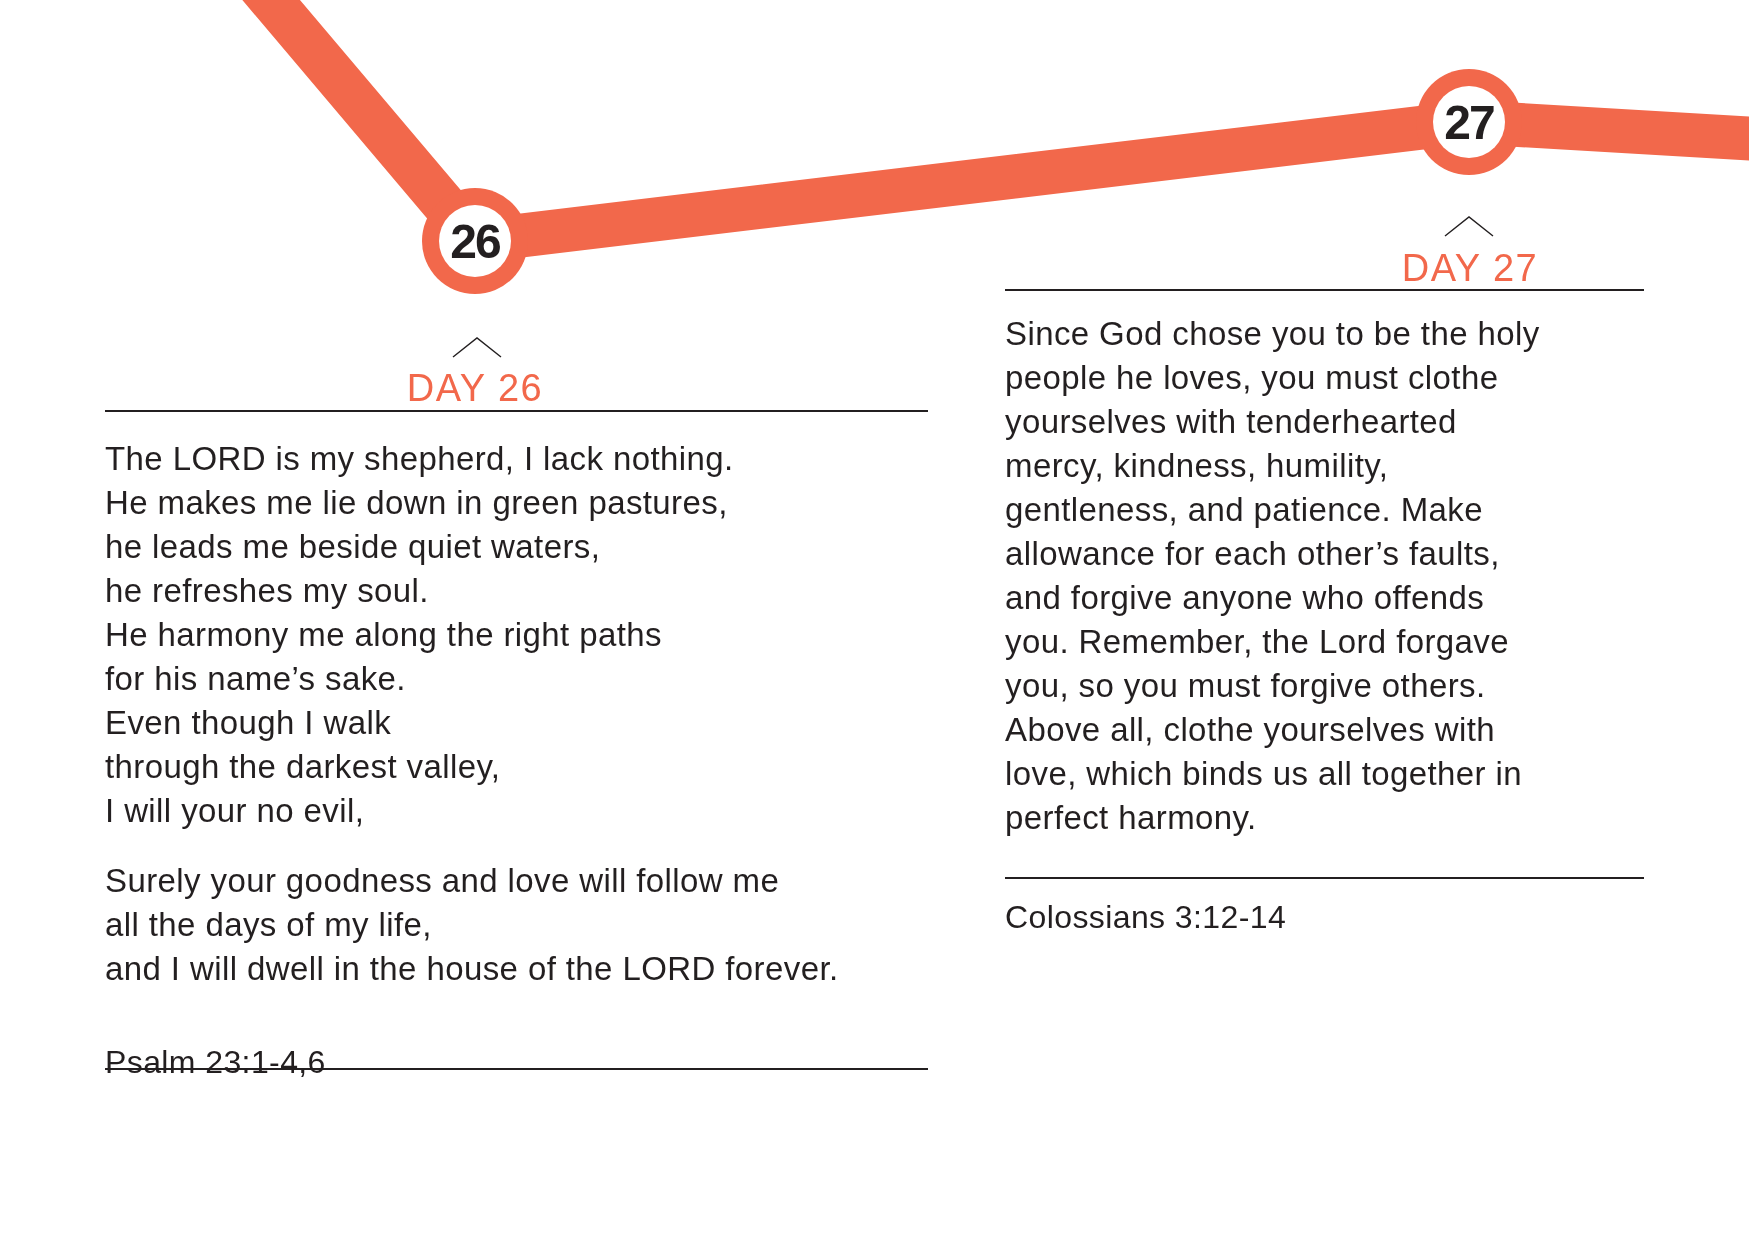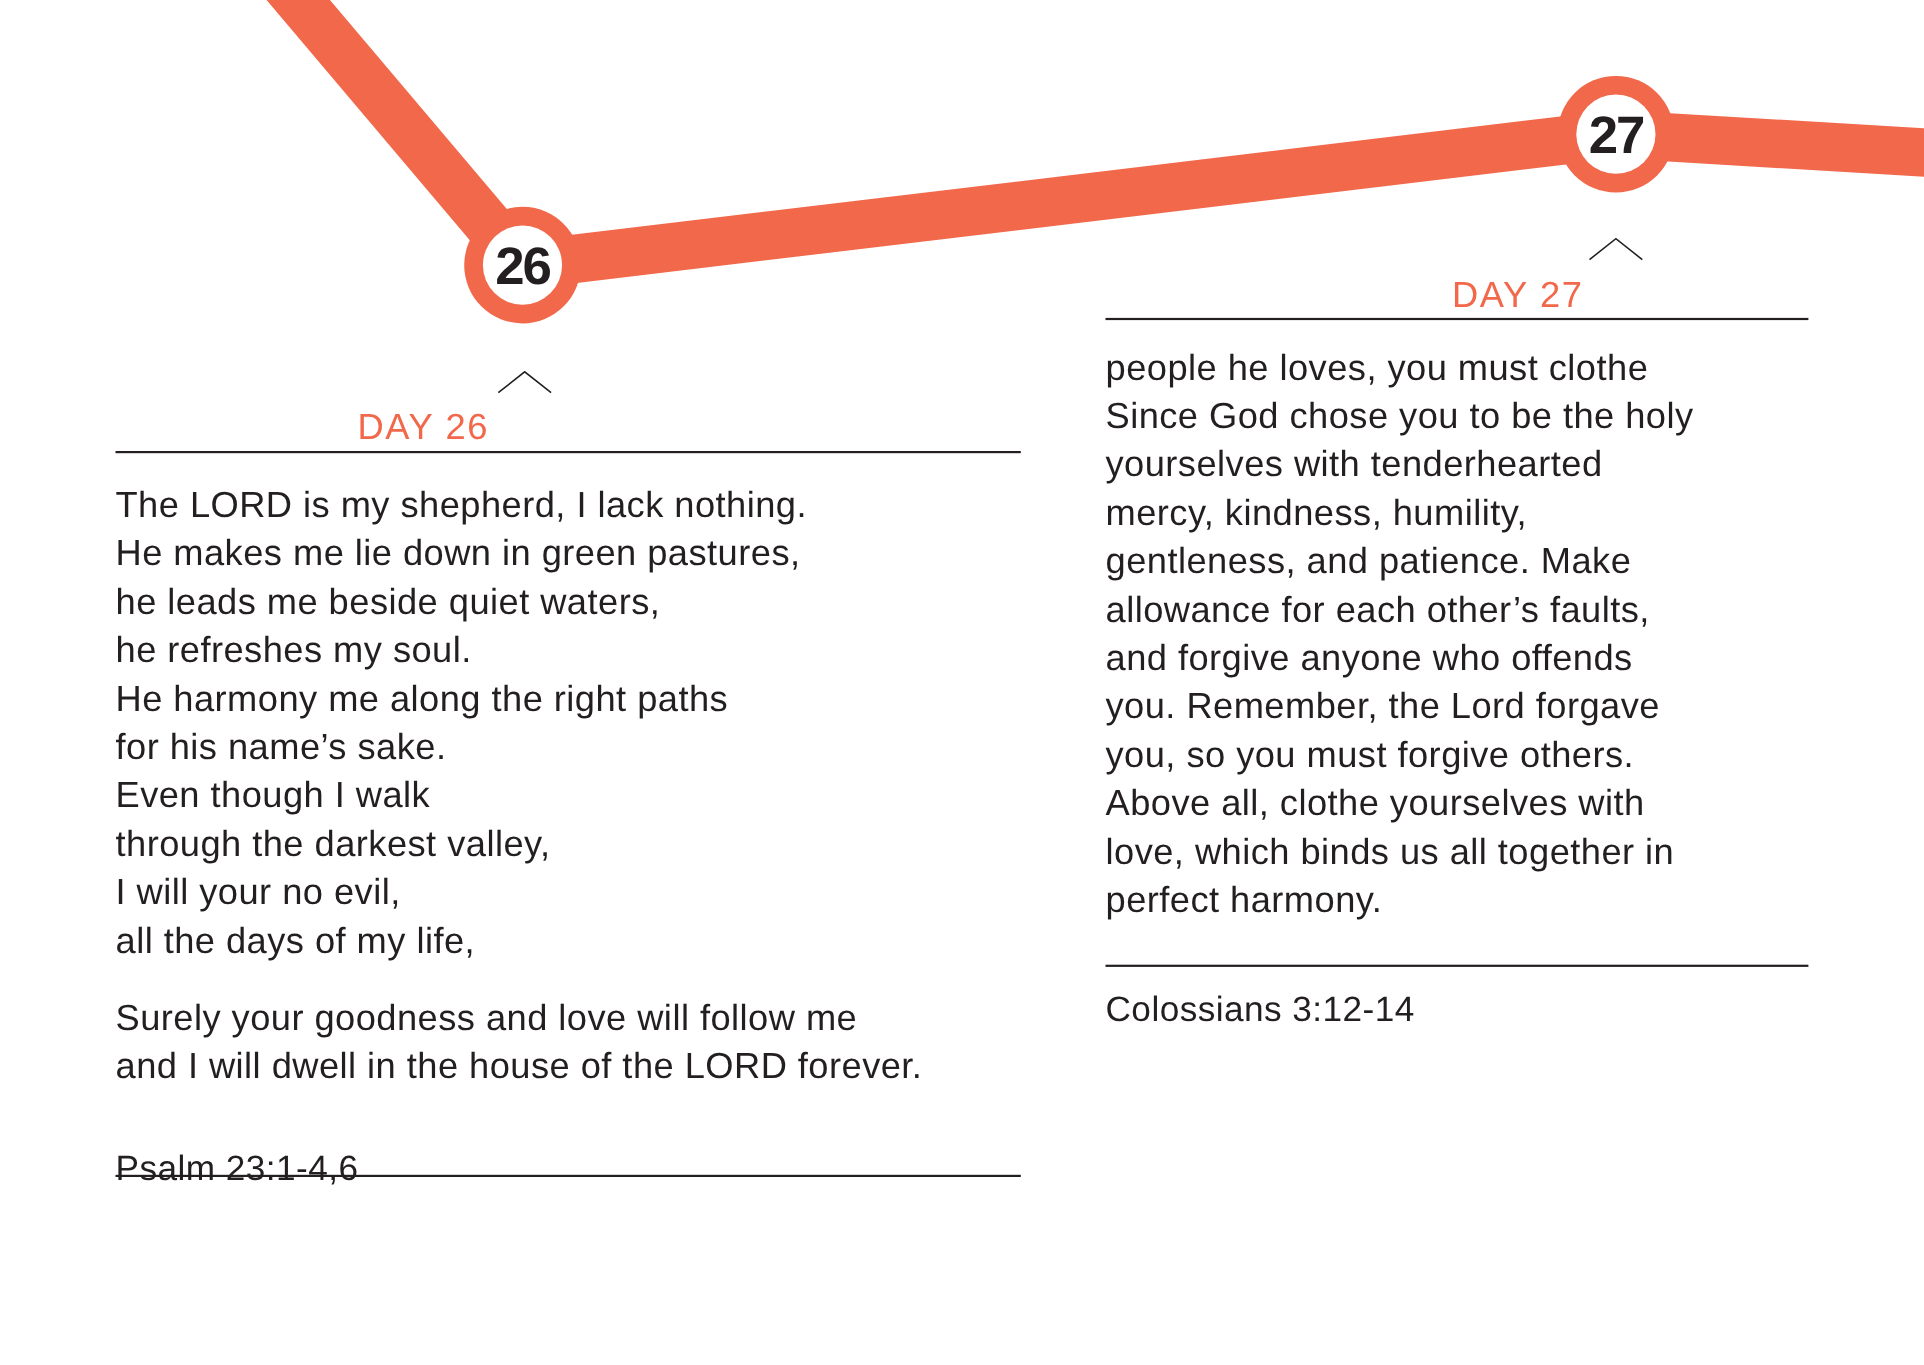--- a/index.html
+++ b/index.html
@@ -20,22 +20,22 @@
     font-family:"Liberation Sans","DejaVu Sans",sans-serif;
     font-weight:900;
     font-size:48px;
     letter-spacing:-2px;
   }
   .chevron{position:absolute;width:50px;height:21px;}
   .chevron polyline{fill:none;stroke:var(--ink,#231F20);stroke-width:1.4;}
   .day-label{
     position:absolute;
     width:300px;
-    text-align:left;
-    font-size:33px;
+    text-align:center;
+    font-size:38px;
     line-height:32px;
     letter-spacing:1.5px;
     color:var(--accent,#F2684B);
     white-space:nowrap;
   }
   .divider{position:absolute;height:1.5px;background:var(--ink,#231F20);}
   .passage{position:absolute;}
   .line{
     font-size:33px;
     line-height:44px;
@@ -77,40 +77,40 @@
   <div class="passage" style="left:105px;top:437px;">
     <div class="line">The LORD is my shepherd, I lack nothing.</div>
     <div class="line">He makes me lie down in green pastures,</div>
     <div class="line">he leads me beside quiet waters,</div>
     <div class="line">he refreshes my soul.</div>
     <div class="line">He harmony me along the right paths</div>
     <div class="line">for his name’s sake.</div>
     <div class="line">Even though I walk</div>
     <div class="line">through the darkest valley,</div>
     <div class="line">I will your no evil,</div>
+    <div class="line para-gap">Surely your goodness and love will follow me</div>
     <div class="line">all the days of my life,</div>
-    <div class="line para-gap">Surely your goodness and love will follow me</div>
     <div class="line">and I will dwell in the house of the LORD forever.</div>
   </div>
 
   <div class="divider" style="left:105px;top:1068px;width:823px;"></div>
 
   <div class="reference" style="left:105px;top:1044px;">Psalm 23:1-4,6</div>
 
   <svg class="chevron" style="left:1444px;top:216px;" viewBox="0 0 50 21">
     <polyline points="1,20 25,1 49,20"></polyline>
   </svg>
 
   <div class="day-label" style="left:1320px;top:252px;">DAY 27</div>
 
   <div class="divider" style="left:1005px;top:289px;width:639px;"></div>
 
   <div class="passage" style="left:1005px;top:312px;">
+    <div class="line">Since God chose you to be the holy</div>
     <div class="line">people he loves, you must clothe</div>
-    <div class="line">Since God chose you to be the holy</div>
     <div class="line">yourselves with tenderhearted</div>
     <div class="line">mercy, kindness, humility,</div>
     <div class="line">gentleness, and patience. Make</div>
     <div class="line">allowance for each other’s faults,</div>
     <div class="line">and forgive anyone who offends</div>
     <div class="line">you. Remember, the Lord forgave</div>
     <div class="line">you, so you must forgive others.</div>
     <div class="line">Above all, clothe yourselves with</div>
     <div class="line">love, which binds us all together in</div>
     <div class="line">perfect harmony.</div>

